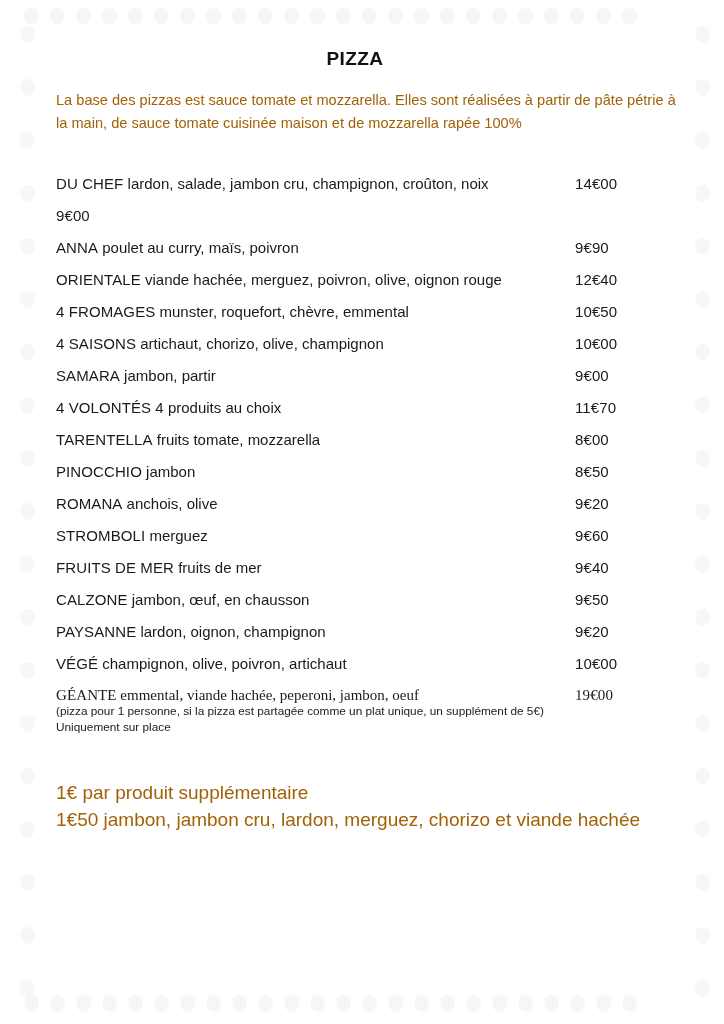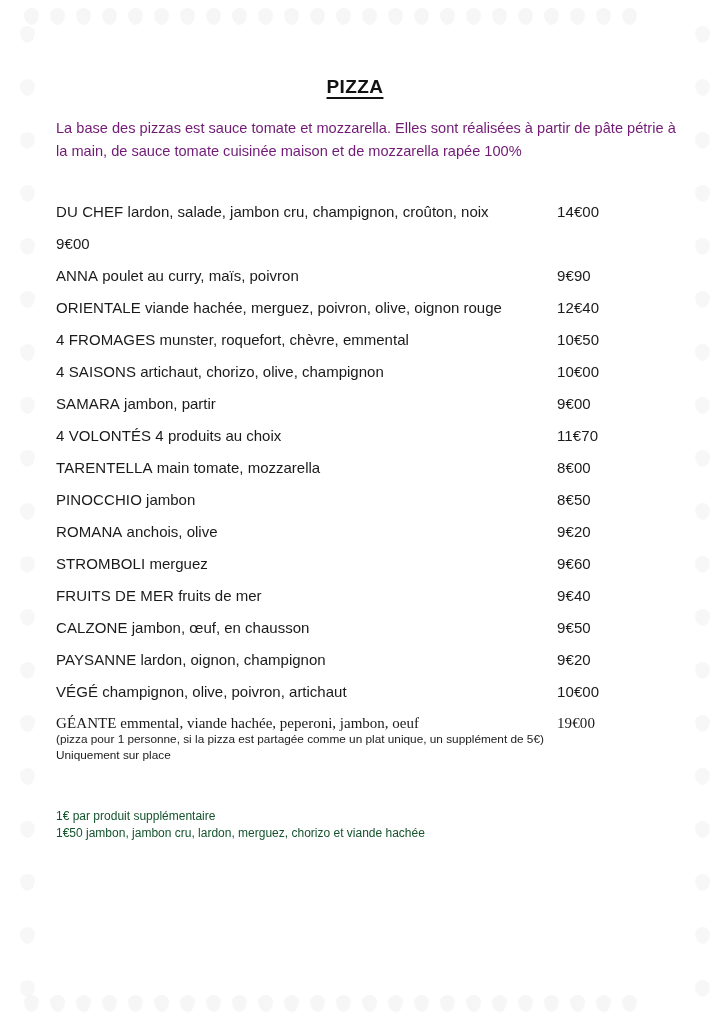--- a/index.html
+++ b/index.html
@@ -59,51 +59,51 @@
     height: 1024px;
     box-sizing: border-box;
     padding: 0 44px 0 56px;
   }
 
   .menu-title {
     text-align: center;
     font-size: 19px;
     font-weight: bold;
     letter-spacing: 0.4px;
-    text-decoration: underline;
     text-underline-offset: 4px;
     text-decoration-thickness: 2px;
     margin: 0;
-    padding-top: 76px;
+    padding-top: 48px;
     padding-right: 26px;
     color: #121212;
   }
 
   .menu-intro {
     margin: 19px 0 0 0;
     font-size: 14.6px;
     line-height: 1.58;
-    color: #701a75;
+    color: #a16207;
     max-width: 628px;
     padding-right: 2px;
   }
 
   .menu-list {
     margin: 0;
     padding: 0;
     list-style: none;
     margin-top: 40px;
   }
 
   .menu-row {
     display: flex;
     align-items: baseline;
     height: 32px;
     font-size: 15px;
     color: #1a1a1a;
+    gap: 18px;
   }
   .menu-row.is-compact { height: auto; font-family: Liberation Serif, serif; }
 
   .item-text {
     flex: 0 0 auto;
     width: 501px;
     white-space: nowrap;
     overflow: visible;
   }
   .item-name { letter-spacing: 0.1px; }
@@ -120,23 +120,23 @@
   .giant-note {
     font-size: 11.8px;
     line-height: 1.35;
     color: #212121;
     margin: 0;
     padding-left: 0;
   }
 
   .menu-footer {
     margin-top: 44px;
-    font-size: 12px;
+    font-size: 19px;
     line-height: 1.42;
-    color: #14532d;
+    color: #a16207;
   }
   .menu-footer p { margin: 0; }
 </style>
 </head>
 <body>
 
 <div class="page-watermark">
   <div class="wm-row top">
       <span class="wm-mark"></span>
       <span class="wm-mark"></span>
@@ -266,21 +266,21 @@
       </li>
       <li class="menu-row">
         <span class="item-text"><span class="item-name">SAMARA</span><span class="item-desc"> jambon, partir</span></span>
         <span class="item-price">9€00</span>
       </li>
       <li class="menu-row">
         <span class="item-text"><span class="item-name">4 VOLONTÉS</span><span class="item-desc"> 4 produits au choix</span></span>
         <span class="item-price">11€70</span>
       </li>
       <li class="menu-row">
-        <span class="item-text"><span class="item-name">TARENTELLA</span><span class="item-desc"> main tomate, mozzarella</span></span>
+        <span class="item-text"><span class="item-name">TARENTELLA</span><span class="item-desc"> fruits tomate, mozzarella</span></span>
         <span class="item-price">8€00</span>
       </li>
       <li class="menu-row">
         <span class="item-text"><span class="item-name">PINOCCHIO</span><span class="item-desc"> jambon</span></span>
         <span class="item-price">8€50</span>
       </li>
       <li class="menu-row">
         <span class="item-text"><span class="item-name">ROMANA</span><span class="item-desc"> anchois, olive</span></span>
         <span class="item-price">9€20</span>
       </li>

